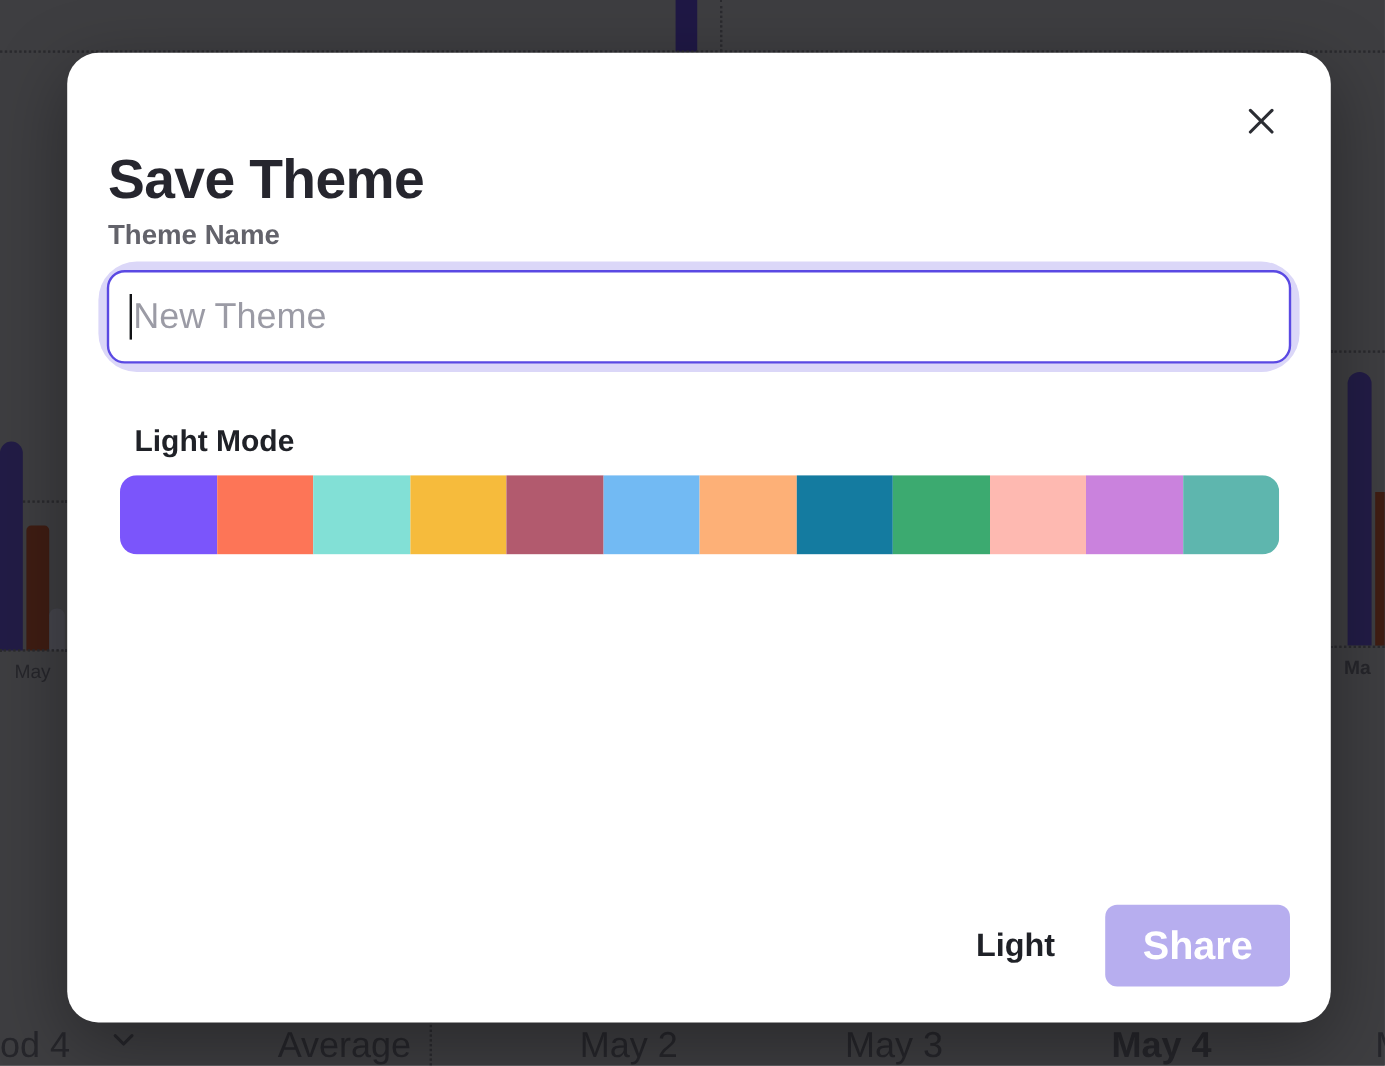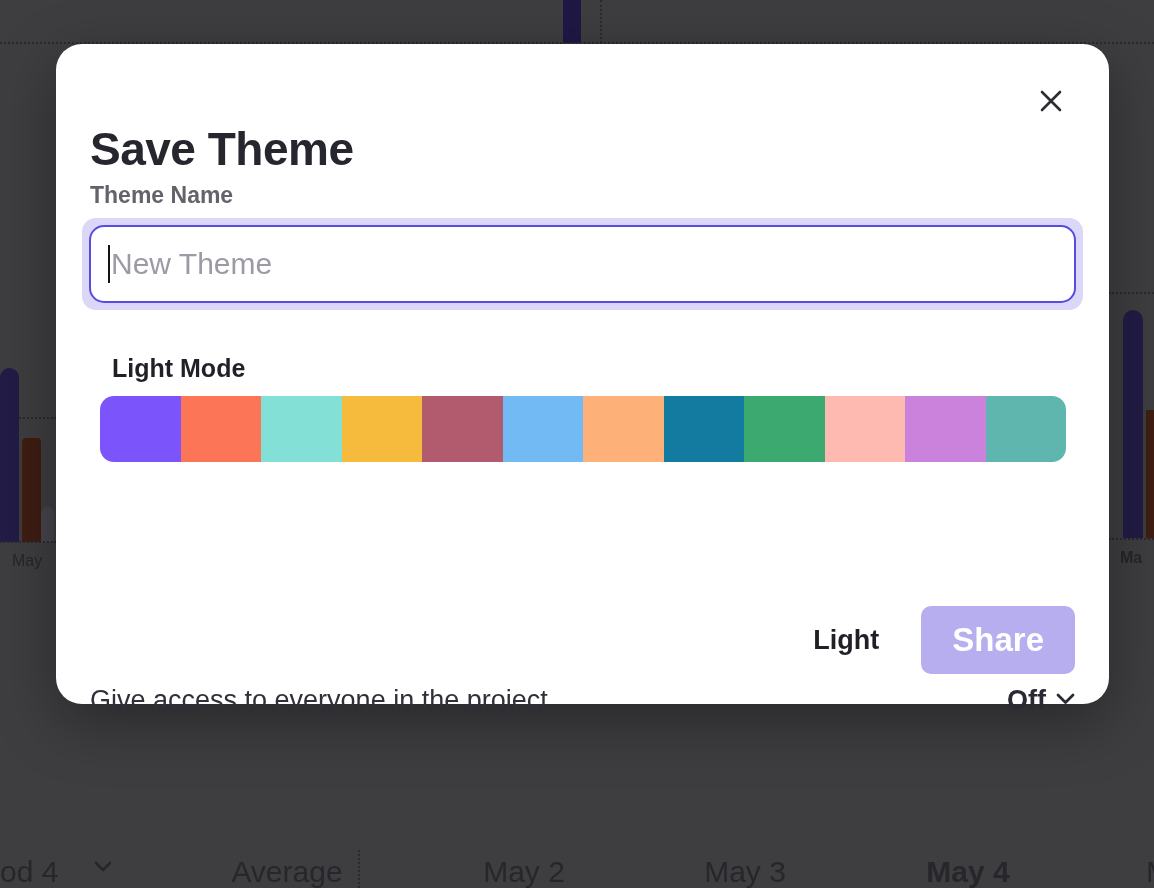--- a/index.html
+++ b/index.html
@@ -32,21 +32,21 @@
   }
   .axis-label { font-size: 30px; top: 855px; }
   .axis-center { transform: translateX(-50%); }
   .bd-chevron { position: absolute; top: 861px; left: 94px; }
   .bd-chevron svg { display: block; }
 
   
   .modal {
     position: absolute;
     left: 56px; top: 44px;
-    width: 1053px; height: 660px;
+    width: 1053px; height: 808px;
     background: #FFFFFF;
     border-radius: 26px;
     box-shadow: 0 18px 60px rgba(0,0,0,0.35);
     z-index: 5;
     padding-left: 11px;
   }
   .modal-title {
     position: absolute; left: 34px; top: 78px;
     font-size: 46px; font-weight: 700;
     letter-spacing: -0.5px;
@@ -61,21 +61,21 @@
 
   .field-label {
     position: absolute; left: 34px; top: 138px;
     font-size: 23px; font-weight: 600;
     color: #63636B;
   }
   .input-ring {
     position: absolute; left: 26px; top: 174px;
     width: 1001px; height: 92px;
     background: #DBD7F8;
-    border-radius: 14px;
+    border-radius: 32px;
     padding: 7px;
   }
   .theme-input {
     width: 100%; height: 100%;
     border: 2px solid #5A49E3;
     border-radius: 15px;
     background: #FFFFFF;
     font-family: "Liberation Sans", sans-serif;
     font-size: 30px;
     color: #2B2B33;
@@ -216,30 +216,19 @@
       <div class="swatch" style="background: rgb(114, 186, 243);"></div>
       <div class="swatch" style="background: rgb(253, 176, 119);"></div>
       <div class="swatch" style="background: rgb(20, 123, 160);"></div>
       <div class="swatch" style="background: rgb(60, 170, 112);"></div>
       <div class="swatch" style="background: rgb(254, 185, 177);"></div>
       <div class="swatch" style="background: rgb(202, 130, 221);"></div>
       <div class="swatch" style="background: rgb(94, 182, 174);"></div>
     </div>
 
 
-  <div class="access-row">
-    <div class="access-label">Give access to everyone in the project</div>
-    <button class="access-select">
-      <span class="access-value">Off</span>
-      <span>
-        <svg width="19" height="12" viewBox="0 0 19 12">
-            <polyline points="2,2 9.5,9.5 17,2" fill="none" stroke="#292A33" stroke-width="2.8" stroke-linecap="round" stroke-linejoin="round"></polyline>
-          </svg>
-      </span>
-    </button>
-  </div>
 
   <div class="actions-row">
     <button class="cancel-btn">Light</button>
     <button class="share-btn">Share</button>
   </div>
 
 </div>
 
 </body></html>

